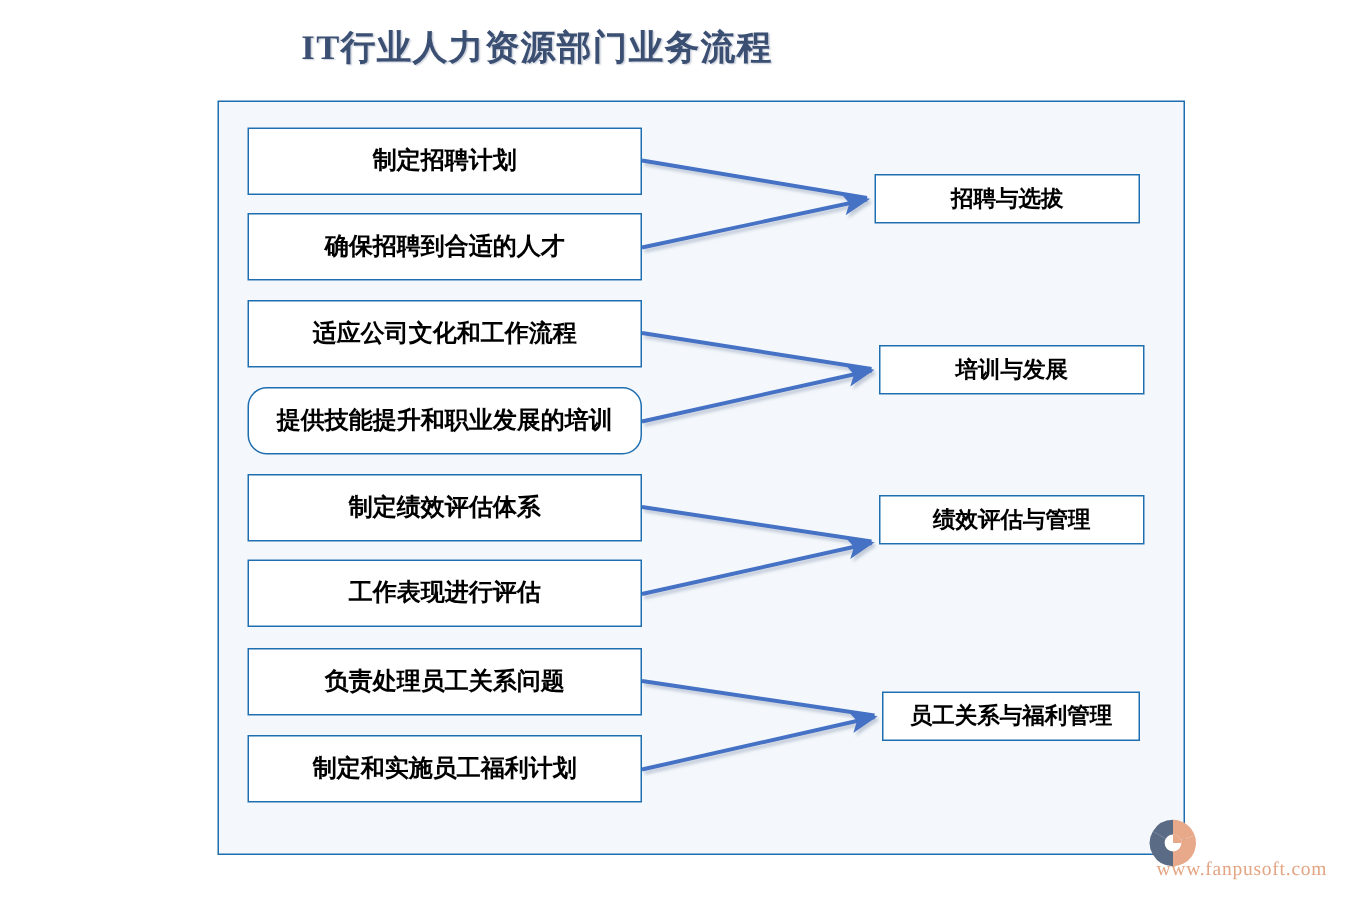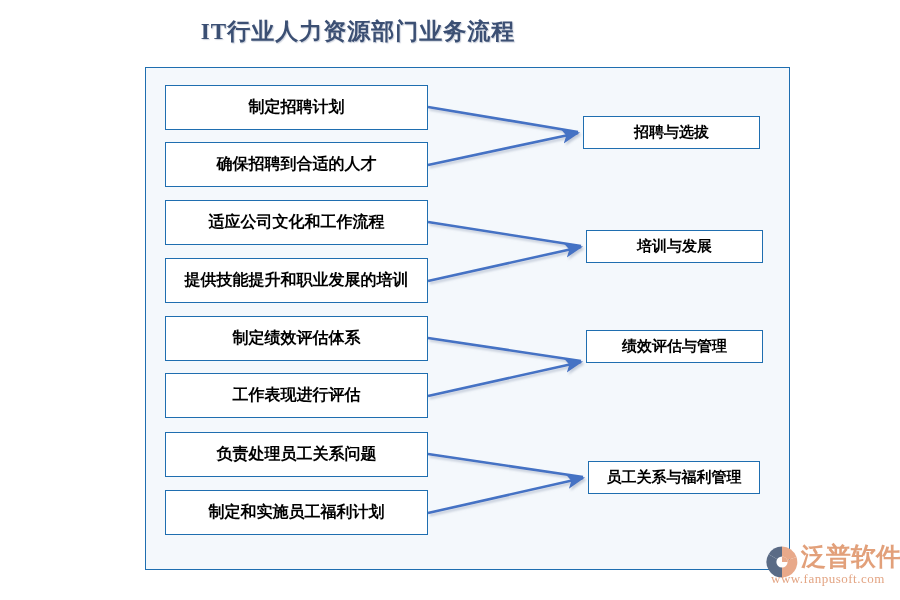--- a/index.html
+++ b/index.html
@@ -77,21 +77,21 @@
   .stage-box {
     width: 177px;
     height: 33px;
     font-size: 15px;
   }
 
   
   .t0 { top: 85px; }
   .t1 { top: 142px; }
   .t2 { top: 200px; }
-  .t3 { top: 258px; }
+  .t3 { top: 258px; border-radius: 13px; }
   .t4 { top: 316px; }
   .t5 { top: 373px; }
   .t6 { top: 432px; }
   .t7 { top: 490px; }
 
   
   .s0 { left: 583px; top: 116px; }
   .s1 { left: 586px; top: 230px; }
   .s2 { left: 586px; top: 330px; }
   .s3 { left: 588px; top: 461px; width: 172px; }
@@ -211,15 +211,14 @@
 
 <div id="watermark">
   <svg id="wm-mark" viewBox="0 0 34 34" xmlns="http://www.w3.org/2000/svg">
     <path d="M17 1.5 A15.5 15.5 0 0 1 31.5 12 L17 17 Z" fill="#e8a98a"></path>
     <path d="M31.5 12 A15.5 15.5 0 0 1 17 32.5 L17 17 Z" fill="#e8a98a"></path>
     <path d="M17 32.5 A15.5 15.5 0 0 1 3.6 9.2 L17 17 Z" fill="#5a6b85"></path>
     <path d="M3.6 9.2 A15.5 15.5 0 0 1 17 1.5 L17 17 Z" fill="#5a6b85"></path>
     <circle cx="17" cy="17" r="5.6" fill="#ffffff"></circle>
     <path d="M17 11.4 A5.6 5.6 0 0 1 22.6 17 L17 17 Z" fill="#e8a98a"></path>
   </svg>
-  <div id="wm-brand">泛普软件</div>
   <div id="wm-url">www.fanpusoft.com</div>
 </div>
 
 </body></html>

